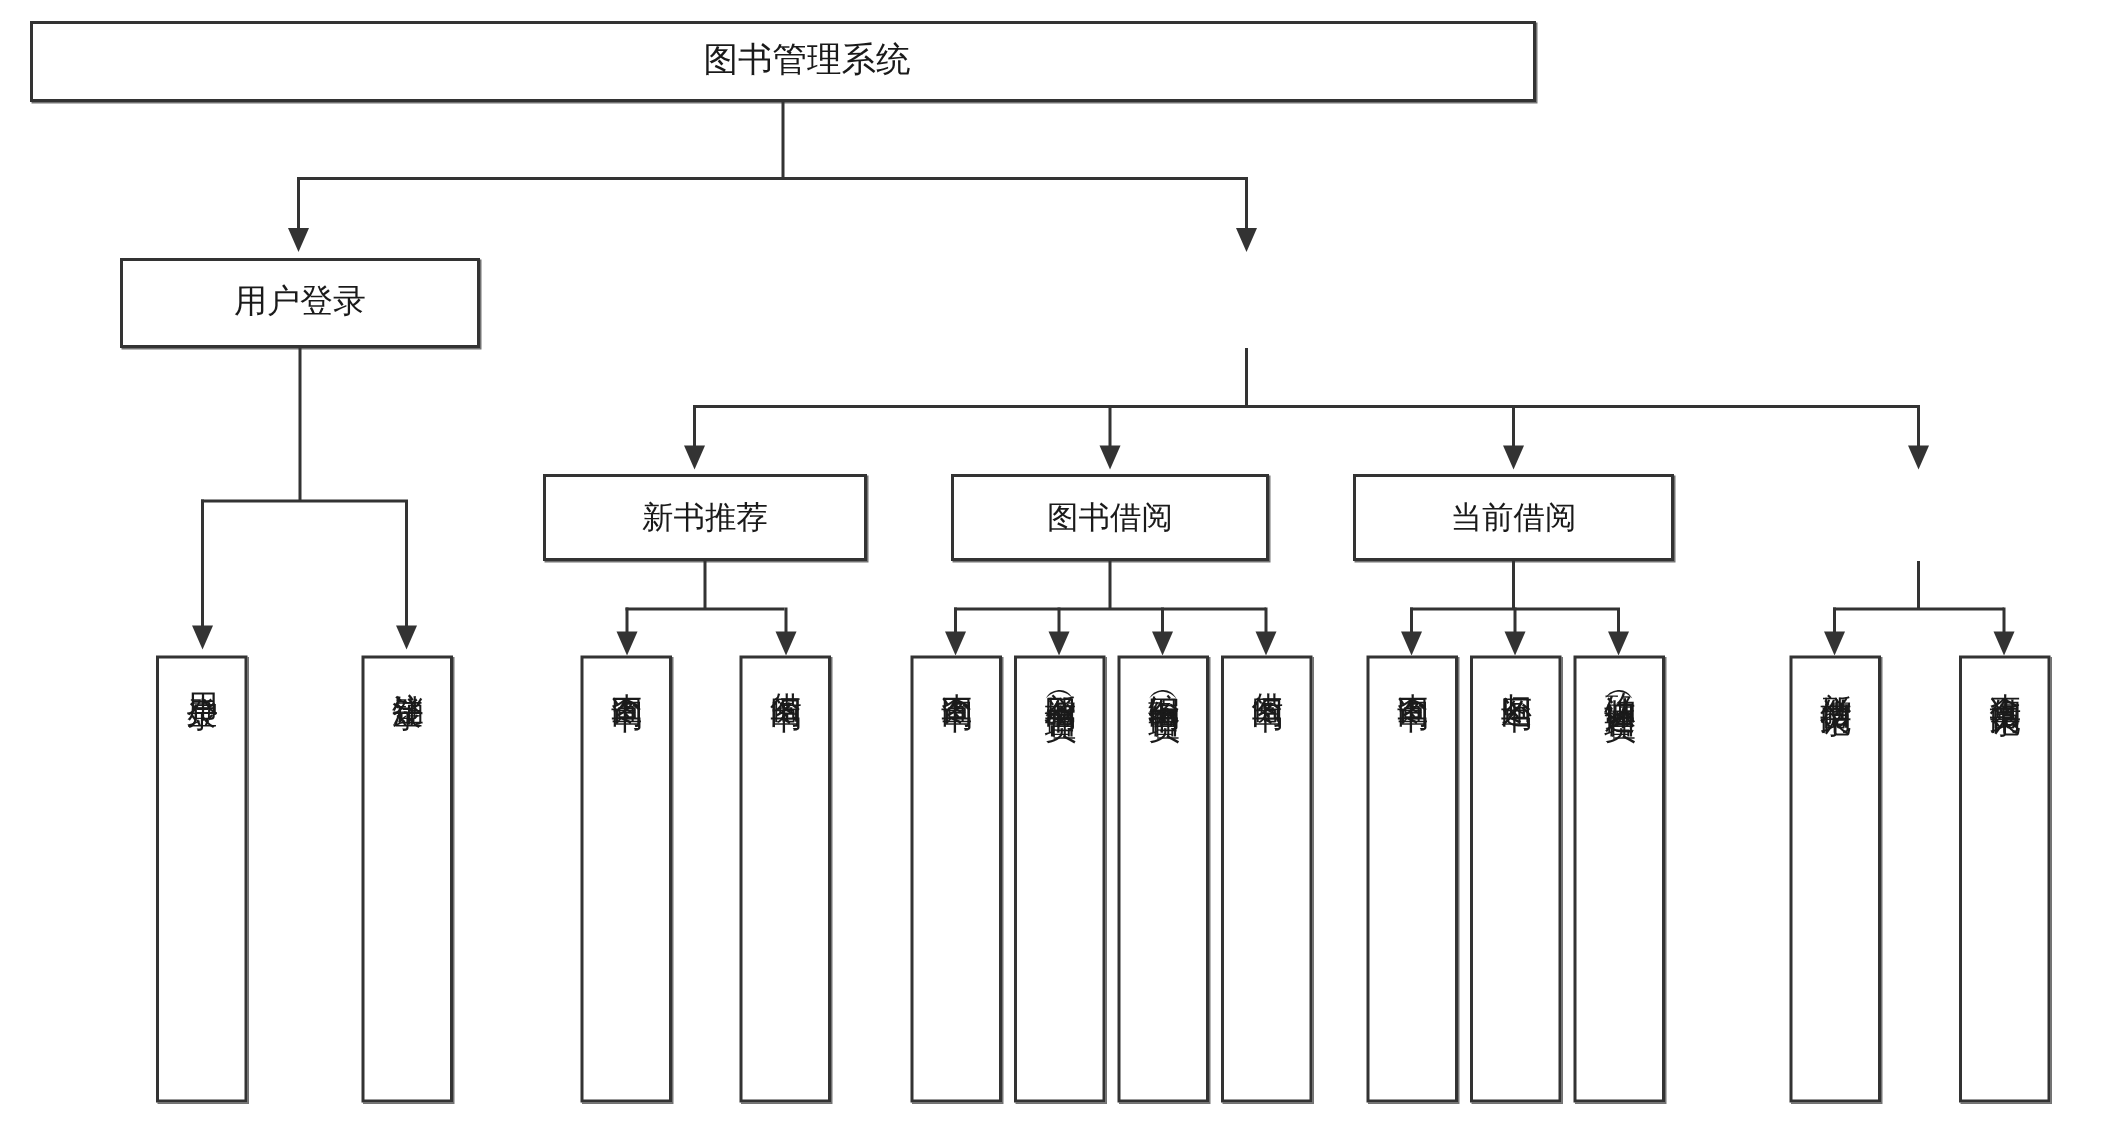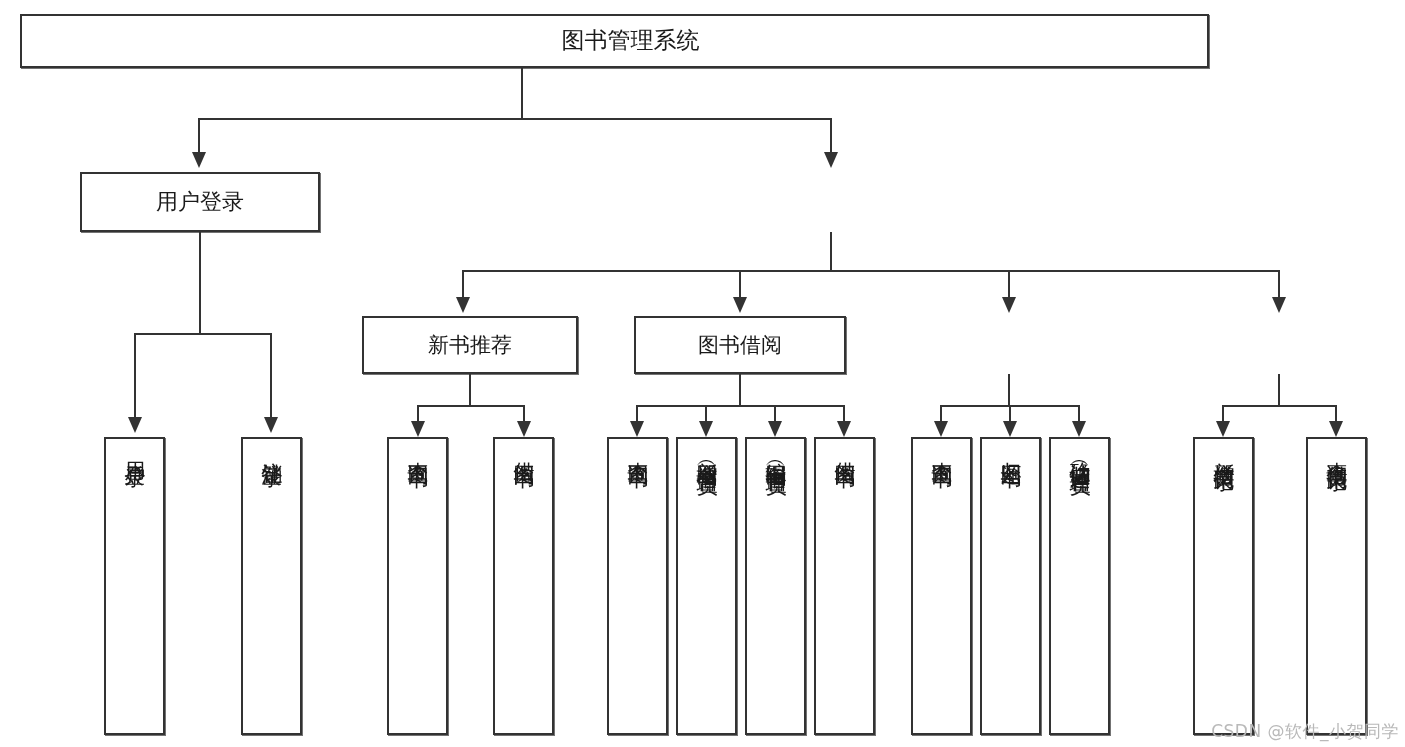--- a/index.html
+++ b/index.html
@@ -80,21 +80,21 @@
     white-space: nowrap;
     letter-spacing: 0.5px;
     pointer-events: none;
   }
 </style>
 </head>
 <body>
 
 <div id="canvas">
 
-  <div class="node root" style="left:20px; top:14px; width:1189px; height:54px;padding-left:32px;">
+  <div class="node root" style="left:20px; top:14px; width:1004px; height:54px;padding-left:32px;">
     <span class="node-label">图书管理系统</span>
   </div>
 
   <div class="vline" style="left:521px; top:68px; width:2px; height:51px;"></div>
 
   <div class="hline" style="left:198px; top:118px; width:634px; height:2px;"></div>
 
   <div class="vline" style="left:198px; top:118px; width:2px; height:35px;"></div>
   <div class="arrow" style="left:192px; top:152px;"></div>
 
@@ -123,20 +123,23 @@
   <div class="arrow" style="left:1002px; top:297px;"></div>
   <div class="vline" style="left:1278px; top:270px; width:2px; height:28px;"></div>
   <div class="arrow" style="left:1272px; top:297px;"></div>
 
   <div class="node lvl2" style="left:634px; top:316px; width:212px; height:58px;">
     <span class="node-label">图书借阅</span>
   </div>
   <div class="node lvl2" style="left:362px; top:316px; width:216px; height:58px;">
     <span class="node-label">新书推荐</span>
   </div>
+  <div class="node lvl2" style="left:902px; top:316px; width:214px; height:58px;">
+    <span class="node-label">当前借阅</span>
+  </div>
 
   <div class="vline" style="left:469px; top:374px; width:2px; height:32px;"></div>
   <div class="hline" style="left:417px; top:405px; width:106px; height:2px;"></div>
   <div class="vline" style="left:417px; top:405px; width:2px; height:18px;"></div>
   <div class="arrow" style="left:411px; top:421px;"></div>
   <div class="vline" style="left:523px; top:405px; width:2px; height:18px;"></div>
   <div class="arrow" style="left:517px; top:421px;"></div>
 
   <div class="vline" style="left:739px; top:374px; width:2px; height:32px;"></div>
   <div class="hline" style="left:636px; top:405px; width:208px; height:2px;"></div>
@@ -202,15 +205,14 @@
     <span class="node-label">确认归还（管理员）</span>
   </div>
 
   <div class="node leaf" style="left:1193px; top:437px; width:61px; height:298px;">
     <span class="node-label">新增借阅记录</span>
   </div>
   <div class="node leaf" style="left:1306px; top:437px; width:61px; height:298px;">
     <span class="node-label">查询借阅记录</span>
   </div>
 
-  <div id="watermark">CSDN @软件_小贺同学</div>
 
 </div>
 
 </body></html>

